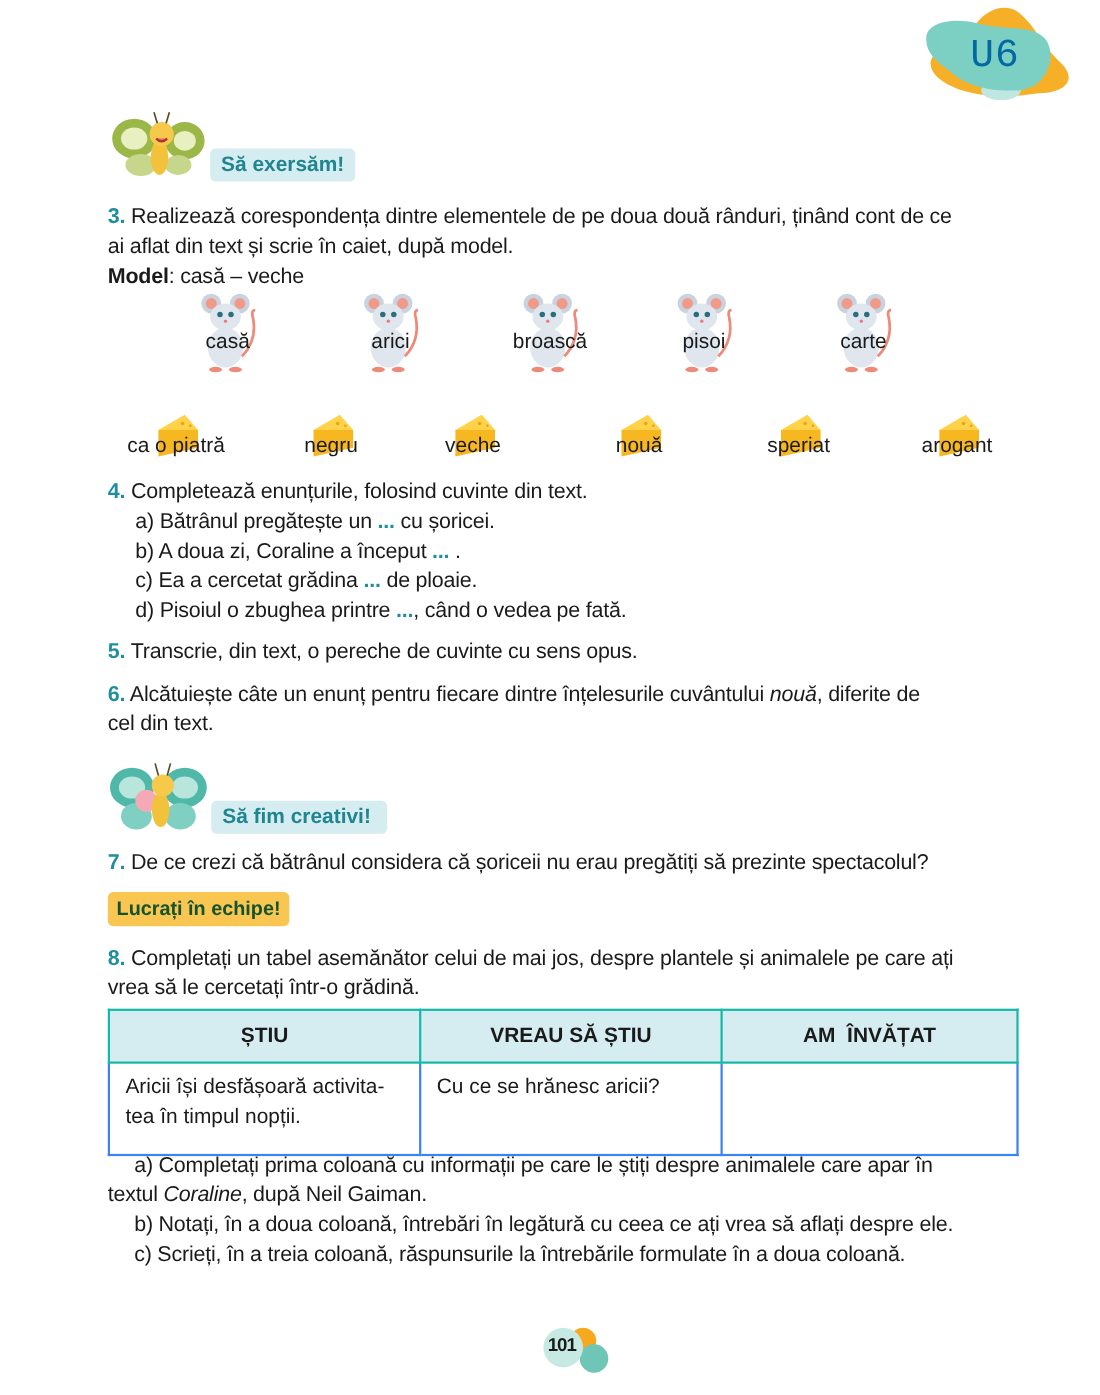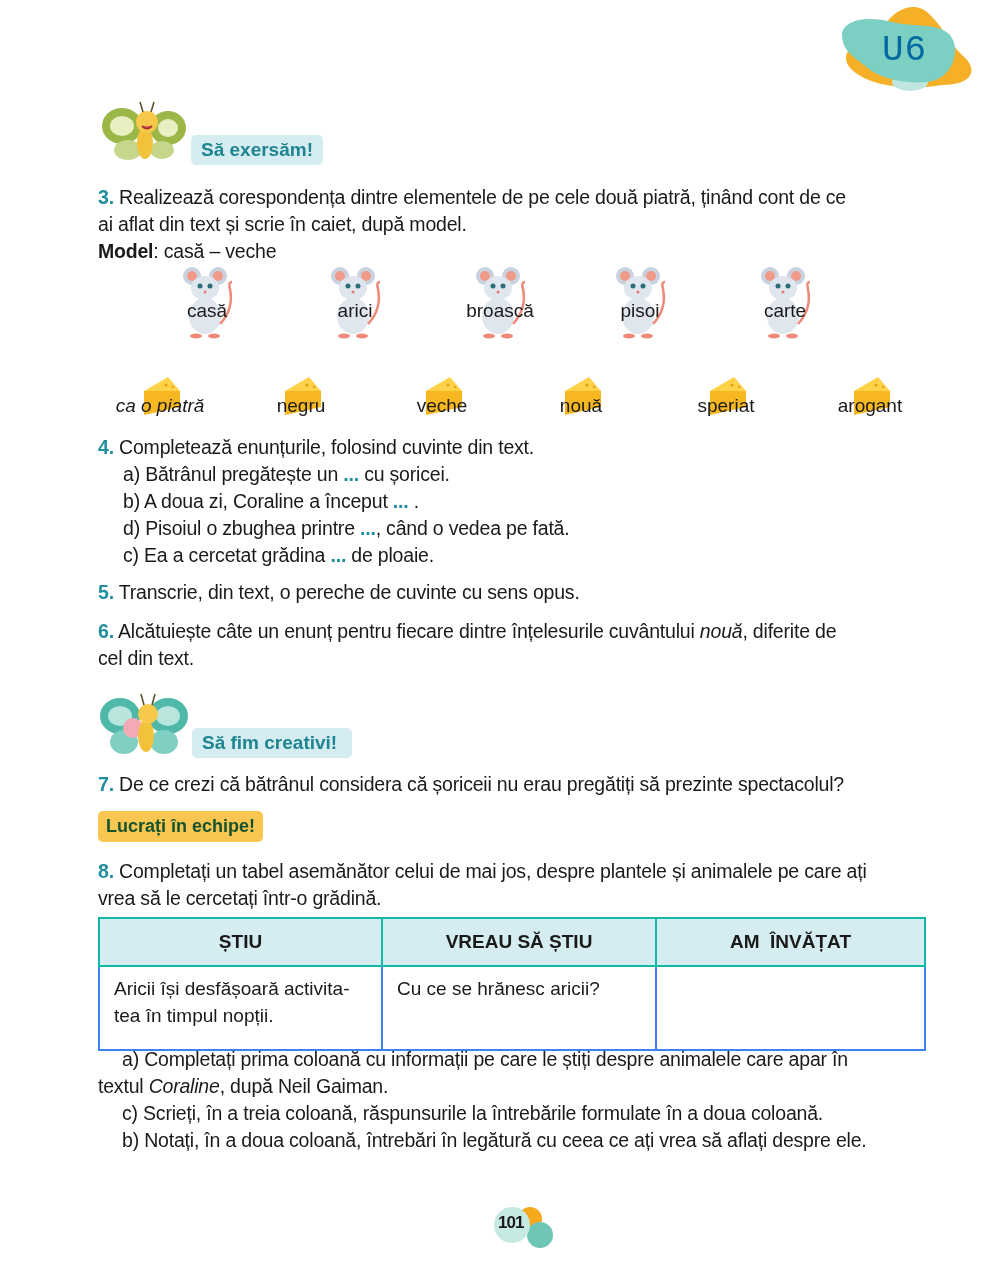--- a/index.html
+++ b/index.html
@@ -49,21 +49,21 @@
     <ellipse cx="45" cy="45" rx="8" ry="16" fill="#f2c23a"></ellipse>
     <circle cx="47" cy="24" r="11" fill="#f6c94a"></circle>
     <path d="M42 28 Q47 33 52 28" stroke="#a33" stroke-width="2" fill="#e66"></path>
     <line x1="43" y1="14" x2="40" y2="4" stroke="#5a4a20" stroke-width="1.5"></line>
     <line x1="51" y1="14" x2="54" y2="4" stroke="#5a4a20" stroke-width="1.5"></line>
   </svg>
 </div>
 <div class="abs section-label" style="left:191px; top:135px; width:112px;">Să exersăm!</div>
 
 <div class="abs txt" style="left:98px; top:184px; width:840px;">
-  <div><span class="num">3.</span> <span>Realizează corespondența dintre elementele de pe cele două piatră, ținând cont de ce</span></div>
+  <div><span class="num">3.</span> <span>Realizează corespondența dintre elementele de pe doua două rânduri, ținând cont de ce</span></div>
   <div>ai aflat din text și scrie în caiet, după model.</div>
   <div><b>Model</b><span>: casă – veche</span></div>
 </div>
 
 <div id="mice-row">
     <div class="abs mouse" style="left: 172px; top: 264px;"><svg width="70" height="78" viewBox="0 0 70 78">
         <circle cx="20" cy="12" r="9" fill="#c9d3df"></circle>
         <circle cx="20" cy="12" r="5" fill="#f29a8a"></circle>
         <circle cx="46" cy="12" r="9" fill="#c9d3df"></circle>
         <circle cx="46" cy="12" r="5" fill="#f29a8a"></circle>
@@ -128,39 +128,39 @@
         <circle cx="38" cy="22" r="2.5" fill="#2a6f7a"></circle>
         <circle cx="33" cy="28" r="1.5" fill="#e77"></circle>
         <ellipse cx="33" cy="52" rx="16" ry="18" fill="#dfe6ee"></ellipse>
         <path d="M48 60 Q62 45 58 25 Q56 18 60 18" stroke="#ee8a7a" stroke-width="2.5" fill="none"></path>
         <ellipse cx="24" cy="72" rx="6" ry="2.5" fill="#ee8a7a"></ellipse>
         <ellipse cx="42" cy="72" rx="6" ry="2.5" fill="#ee8a7a"></ellipse>
       </svg><div class="mouse-word">carte</div></div>
   </div>
 
 <div id="cheese-row">
-    <div class="abs cheese-item" style="left: 108px; top: 375px; width: 104px; font-style: italic;">
+    <div class="abs cheese-item" style="left: 108px; top: 375px; width: 104px;">
       <svg class="abs" style="left:32px; top:0" width="42" height="42" viewBox="0 0 42 42">
         <path d="M4 16 L28 2 L40 16 Z" fill="#ffd24a"></path>
         <path d="M4 16 L40 16 L40 32 L4 40 Z" fill="#f7b720"></path>
         <circle cx="26" cy="10" r="1.6" fill="#e9a318"></circle>
         <circle cx="33" cy="12" r="1.2" fill="#e9a318"></circle>
       </svg>
       <div class="cheese-word">ca o piatră</div>
     </div>
     <div class="abs cheese-item" style="left: 266px; top: 375px; width: 70px;">
       <svg class="abs" style="left:15px; top:0" width="42" height="42" viewBox="0 0 42 42">
         <path d="M4 16 L28 2 L40 16 Z" fill="#ffd24a"></path>
         <path d="M4 16 L40 16 L40 32 L4 40 Z" fill="#f7b720"></path>
         <circle cx="26" cy="10" r="1.6" fill="#e9a318"></circle>
         <circle cx="33" cy="12" r="1.2" fill="#e9a318"></circle>
       </svg>
       <div class="cheese-word">negru</div>
     </div>
-    <div class="abs cheese-item" style="left: 405px; top: 375px; width: 74px;">
+    <div class="abs cheese-item" style="left: 393px; top: 375px; width: 74px;">
       <svg class="abs" style="left:17px; top:0" width="42" height="42" viewBox="0 0 42 42">
         <path d="M4 16 L28 2 L40 16 Z" fill="#ffd24a"></path>
         <path d="M4 16 L40 16 L40 32 L4 40 Z" fill="#f7b720"></path>
         <circle cx="26" cy="10" r="1.6" fill="#e9a318"></circle>
         <circle cx="33" cy="12" r="1.2" fill="#e9a318"></circle>
       </svg>
       <div class="cheese-word">veche</div>
     </div>
     <div class="abs cheese-item" style="left: 550px; top: 375px; width: 62px;">
       <svg class="abs" style="left:11px; top:0" width="42" height="42" viewBox="0 0 42 42">
@@ -189,22 +189,22 @@
       </svg>
       <div class="cheese-word">arogant</div>
     </div>
   </div>
 
 <div class="abs txt" style="left:98px; top:434px; width:840px;">
   <div><span class="num">4.</span> <span>Completează enunțurile, folosind cuvinte din text.</span></div>
   <div id="ex4-items" style="padding-left:25px;">
       <div><span>a) Bătrânul pregătește un </span><span class="dots">...</span><span> cu șoricei.</span></div>
       <div><span>b) A doua zi, Coraline a început </span><span class="dots">...</span><span> .</span></div>
+      <div><span>c) Ea a cercetat grădina </span><span class="dots">...</span><span> de ploaie.</span></div>
       <div><span>d) Pisoiul o zbughea printre </span><span class="dots">...</span><span>, când o vedea pe fată.</span></div>
-      <div><span>c) Ea a cercetat grădina </span><span class="dots">...</span><span> de ploaie.</span></div>
     </div>
 </div>
 
 <div class="abs txt" style="left:98px; top:579px; width:840px;">
   <span class="num">5.</span> <span>Transcrie, din text, o pereche de cuvinte cu sens opus.</span>
 </div>
 
 <div class="abs txt" style="left:98px; top:618px; width:840px;">
   <div><span class="num">6.</span> <span>Alcătuiește câte un enunț pentru fiecare dintre înțelesurile cuvântului </span><i>nouă</i><span>, diferite de</span></div>
   <div>cel din text.</div>
@@ -258,22 +258,22 @@
           <td>Cu ce se hrănesc aricii?</td>
           <td></td>
         </tr>
       </tbody>
   </table>
 </div>
 
 <div class="abs txt" style="left:98px; top:1046px; width:840px;">
   <div class="indent"><span>a) Completați prima coloană cu informații pe care le știți despre animalele care apar în</span></div>
   <div><span>textul </span><i>Coraline</i><span>, după Neil Gaiman.</span></div>
+  <div class="indent">b) Notați, în a doua coloană, întrebări în legătură cu ceea ce ați vrea să aflați despre ele.</div>
   <div class="indent">c) Scrieți, în a treia coloană, răspunsurile la întrebările formulate în a doua coloană.</div>
-  <div class="indent">b) Notați, în a doua coloană, întrebări în legătură cu ceea ce ați vrea să aflați despre ele.</div>
 </div>
 
 <div class="abs" style="left:490px; top:1205px; width:70px; height:50px;">
   <svg width="70" height="50" viewBox="0 0 70 50">
     <circle cx="40" cy="14" r="12" fill="#f6a91d"></circle>
     <circle cx="50" cy="30" r="13" fill="#6fc6b6"></circle>
     <circle cx="22" cy="20" r="18" fill="#c7e9e3"></circle>
   </svg>
   <span class="abs" style="left:8px; top:8px; font-size:17px; font-weight:700; color:#1a1a1a; letter-spacing:-1px;">101</span>
 </div>

